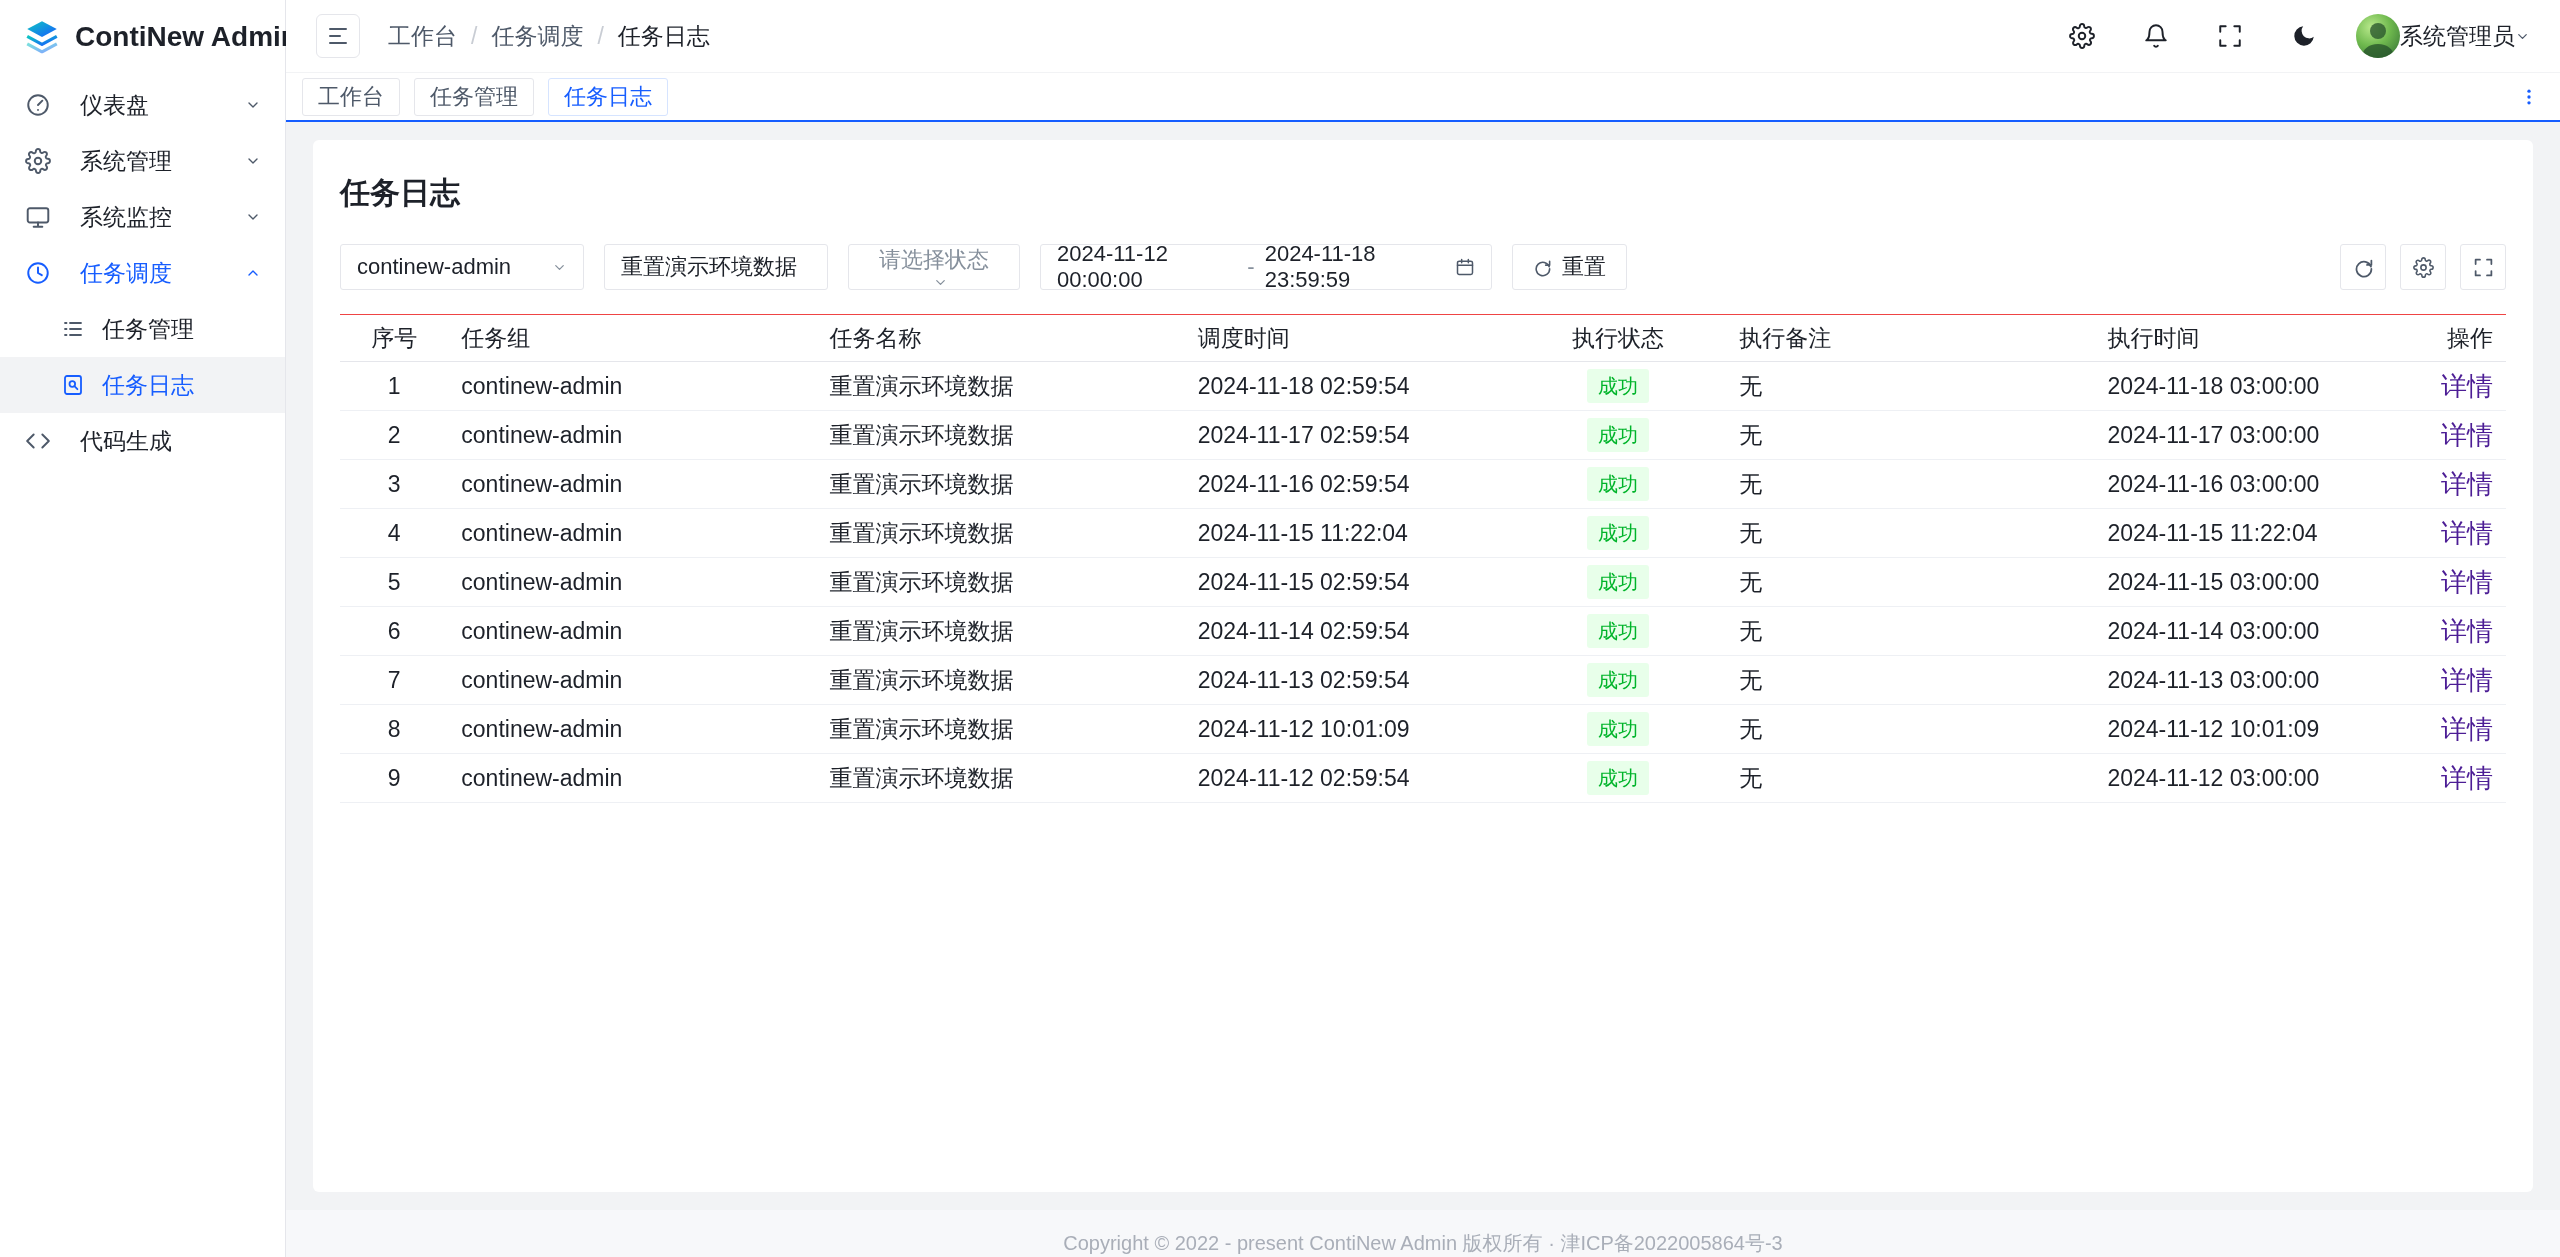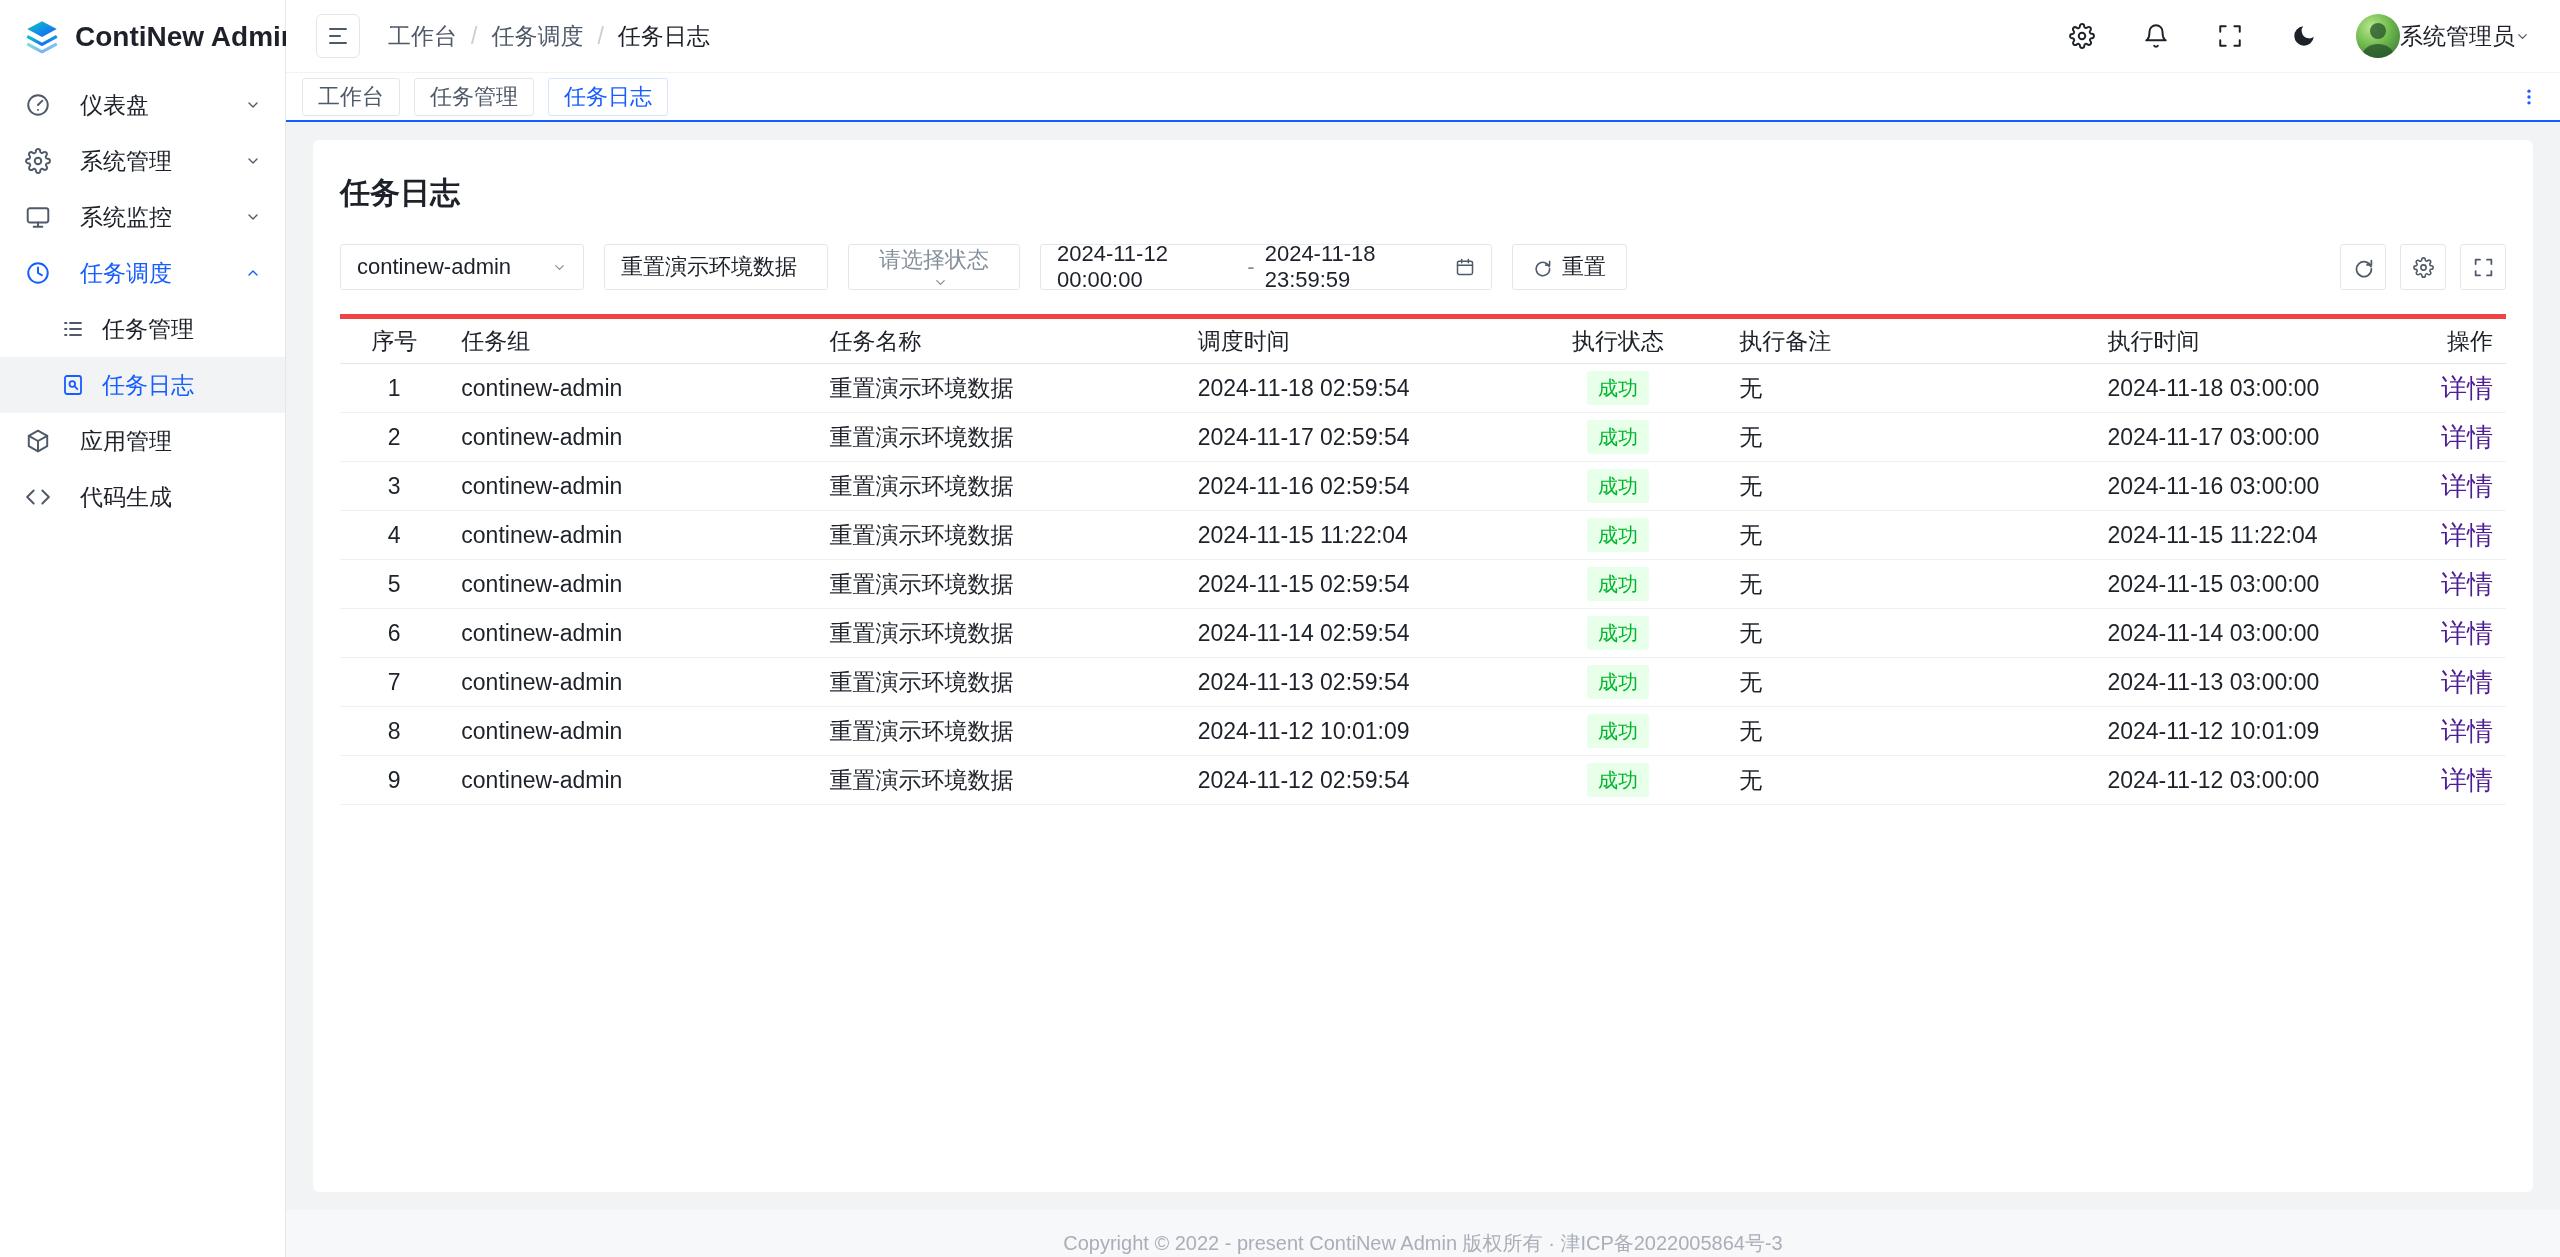--- a/index.html
+++ b/index.html
@@ -64,21 +64,21 @@
   .w-date { width:452px; justify-content:space-between; }
   .w-date .sep { color:#86909c; padding:0 10px; }
   .w-date .cal { color:#4e5969; margin-left:10px; }
   .btn-reset { height:46px; border:1px solid #e5e6eb; border-radius:3px; background:#fff; display:flex; align-items:center; gap:10px; padding:0 20px; font-size:22px; color:#1d2129; }
   .btn-reset .ric { color:#4e5969; }
   .toolbar-right { margin-left:auto; display:flex; gap:14px; }
   .icon-btn { width:46px; height:46px; border:1px solid #e5e6eb; border-radius:3px; background:#fff; display:flex; align-items:center; justify-content:center; color:#4e5969; }
 
   
   table { width:100%; border-collapse:collapse; table-layout:fixed; }
-  thead th { height:47px; font-size:23px; font-weight:500; color:#1d2129; text-align:left; border-top:5px solid #ef4444; border-bottom:1px solid #e5e6eb; padding:0 13px; background:#fff; }
+  thead th { height:47px; font-size:23px; font-weight:500; color:#1d2129; text-align:left; border-top:1px solid #ef4444; border-bottom:1px solid #e5e6eb; padding:0 13px; background:#fff; }
   tbody td { height:49px; font-size:23px; color:#1d2129; border-bottom:1px solid #eef0f4; padding:0 13px; }
   .al-c { text-align:center; }
   .al-r { text-align:right; }
   .badge { display:inline-block; background:#e8ffea; color:#00b42a; font-size:20px; line-height:1; padding:7px 11px; border-radius:3px; }
   .link { color:#4c1d95; cursor:pointer; text-decoration:none; font-size:26px;margin-left:8px; }
 
   
   .card-footer { margin-top:auto; border-top:1px solid #e5e6eb; padding:25px 5px 27px 0; display:flex; justify-content:flex-end; align-items:center; gap:12px; }
   .pg-total { font-size:22px; color:#4e5969; margin-right:8px; }
   .pg-btn { width:43px; height:43px; display:flex; align-items:center; justify-content:center; border-radius:3px; font-size:23px; }
@@ -187,29 +187,20 @@
       <span class="mi">
         <svg width="24" height="24" viewBox="0 0 24 24" fill="none" stroke="currentColor" stroke-width="1.8" stroke-linecap="round" stroke-linejoin="round">
             <rect x="4" y="3" width="16" height="18" rx="2"></rect>
             <circle cx="11.3" cy="11" r="2.8"></circle>
             <path d="M13.4 13.2l3 3"></path>
           </svg>
       </span>
       <span class="ml">任务日志</span>
     </div>
 
-    <div class="menu-item">
-      <span class="mi">
-        <svg width="26" height="26" viewBox="0 0 24 24" fill="none" stroke="currentColor" stroke-width="1.8" stroke-linecap="round" stroke-linejoin="round">
-            <path d="M12 2.5l8.5 4.75v9.5L12 21.5l-8.5-4.75v-9.5z"></path>
-            <path d="M12 12l8.5-4.75M12 12L3.5 7.25M12 12v9.5"></path>
-          </svg>
-      </span>
-      <span class="ml">应用管理</span>
-    </div>
 
     <div class="menu-item">
       <span class="mi">
         <svg width="26" height="26" viewBox="0 0 24 24" fill="none" stroke="currentColor" stroke-width="1.8" stroke-linecap="round" stroke-linejoin="round">
             <path d="M8 6l-6 6 6 6M16 6l6 6-6 6"></path>
           </svg>
       </span>
       <span class="ml">代码生成</span>
     </div>
 

